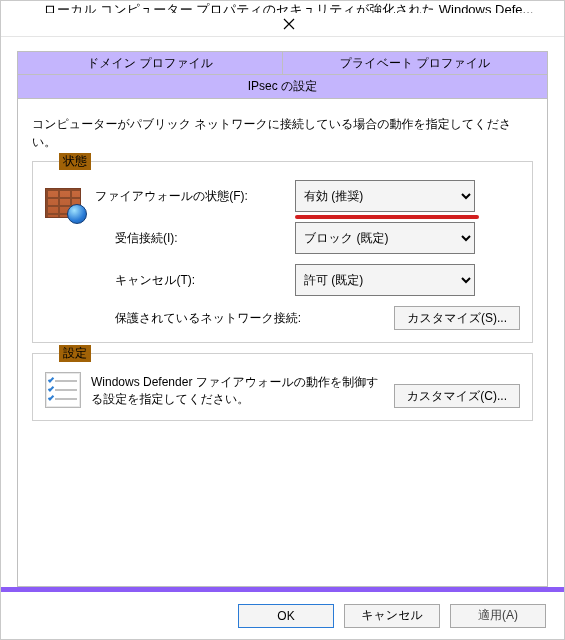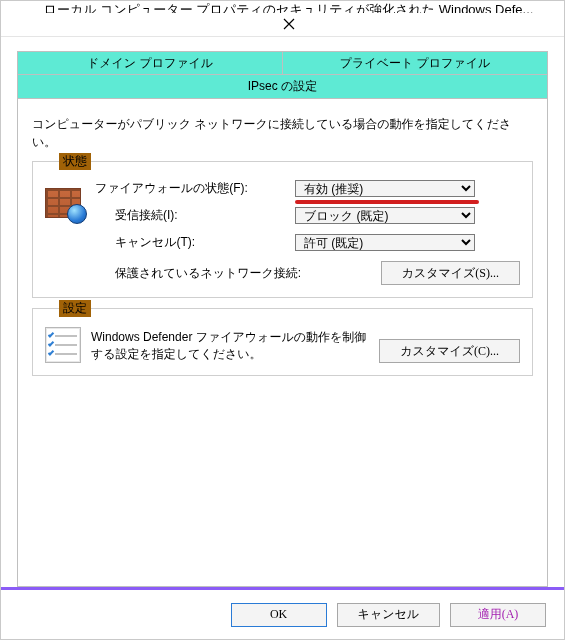--- a/index.html
+++ b/index.html
@@ -21,21 +21,21 @@
   .titlebar .title { font-size: 13px; white-space: nowrap; overflow: hidden; text-overflow: ellipsis; }
   .titlebar .close {
     width: 46px; height: 36px; display: flex; align-items: center; justify-content: center;
     font-size: 16px; line-height: 1; color: #000;
   }
   
   .content { flex: 1; padding: 14px 16px 0 16px; display: flex; flex-direction: column; }
   
   .tabs-row { display: flex; }
   .tab {
-    flex: 1; height: 24px; border: 1px solid #bfbfbf; background: #5eead4;
+    flex: 1; height: 24px; border: 1px solid #bfbfbf; background: #c4b5fd;
     display: flex; align-items: center; justify-content: center;
     font-size: 12px; position: relative;
   }
   .tab.active { background: #fff; border-bottom-color: #fff; }
   .tabs-row.row1 .tab + .tab { border-left: none; }
   .tabs-row.row2 .tab + .tab { border-left: none; }
   .tabs-row.row2 .tab { border-top: none; }
   .tab-underline-red {
     position: absolute; left: 28px; right: 28px; bottom: -2px; height: 4px;
     background: #d21f1f; border-radius: 2px;
@@ -63,56 +63,56 @@
   .globe {
     position: absolute; right: -2px; bottom: -2px; width: 20px; height: 20px; border-radius: 50%;
     background: radial-gradient(circle at 35% 30%, #9fe2ff, #2a7bd6 60%, #1553a0);
     border: 1px solid #0f3c78;
   }
   .state-rows { flex: 1; display: flex; flex-direction: column; gap: 10px; }
   .state-row { display: flex; align-items: center; }
   .state-label { width: 200px; font-size: 12px; }
   .state-label.sub { padding-left: 20px; width: 200px; }
   .state-select {
-    height: 17px; width: 180px; font-size: 12px; font-family: inherit;
+    height: 32px; width: 180px; font-size: 12px; font-family: inherit;
     border: 1px solid #7a7a7a; background: #f4f4f4; padding: 0 4px;
   }
   .red-under {
     position: relative; flex: 0 0 auto;
   }
   .red-under::after {
     content: ""; position: absolute; left: 0; right: -4px; bottom: -7px; height: 4px;
     background: #d21f1f; border-radius: 2px;
   }
   .btn {
-    height: 24px; min-width: 110px; padding: 0 20px; font-size: 12px; font-family: Liberation Serif, serif;
+    height: 24px; min-width: 110px; padding: 0 12px; font-size: 12px; font-family: Liberation Sans, sans-serif;
     background: #f4f4f4; border: 1px solid #a7a7a7; cursor: default;
   }
   .settings-body, .log-body { display: flex; gap: 10px; align-items: flex-end; }
   .checklist-icon { width: 36px; height: 36px; flex-shrink: 0; position: relative; }
   .checklist-icon .sheet {
     position: absolute; inset: 0; background: #fff; border: 1px solid #b7b7b7; box-shadow: 0 0 0 1px #e8e8e8 inset;
   }
   .checklist-icon .line { position: absolute; left: 10px; right: 4px; height: 2px; background: #c1c1c1; }
   .checklist-icon .chk { position: absolute; width: 6px; height: 3px; border-left: 2px solid #2f7fd3; border-bottom: 2px solid #2f7fd3; transform: rotate(-45deg); }
   .notebook-icon { width: 36px; height: 36px; flex-shrink: 0; position: relative; }
   .notebook-icon .cover {
     position: absolute; inset: 0; background: linear-gradient(#bcd3e8,#9ab8d6); border: 1px solid #7a99b8;
     box-shadow: 6px 0 0 -2px #e8e8e8 inset;
   }
   .desc { font-size: 12px; line-height: 1.4; flex: 1; }
   .right-btn { margin-left: auto; }
   
   .footer {
-    height: 52px; border-top: 3px solid #8b5cf6; background: #fff;
+    height: 52px; border-top: 5px solid #8b5cf6; background: #fff;
     display: flex; align-items: center; justify-content: flex-end; gap: 10px; padding: 0 18px;
   }
   .footer .btn { min-width: 96px; }
   .footer .btn.default { border: 1px solid #2a7bd6; }
-  .footer .btn.disabled { color: #a21caf; }
+  .footer .btn.disabled { color: #404040; }
 </style>
 </head>
 <body>
 
 <div class="window">
 
   <div class="titlebar">
     <div class="title">ローカル コンピューター プロパティのセキュリティが強化された Windows Defe...</div>
     <div class="close">
       <svg width="12" height="12" viewBox="0 0 12 12">

